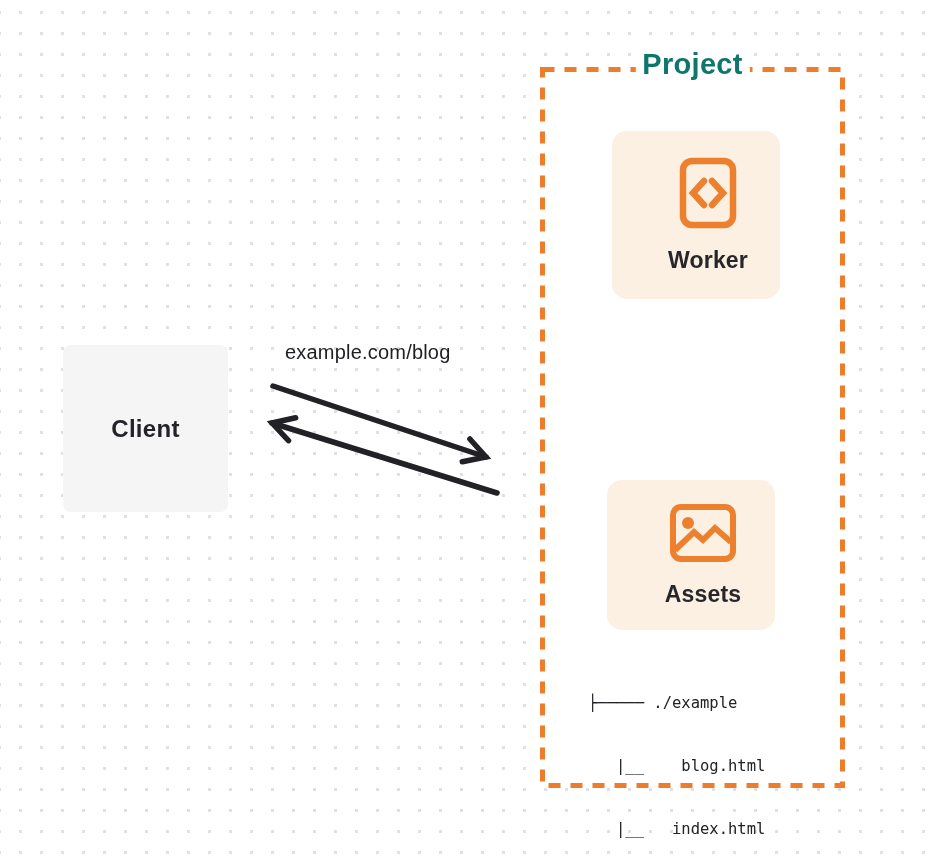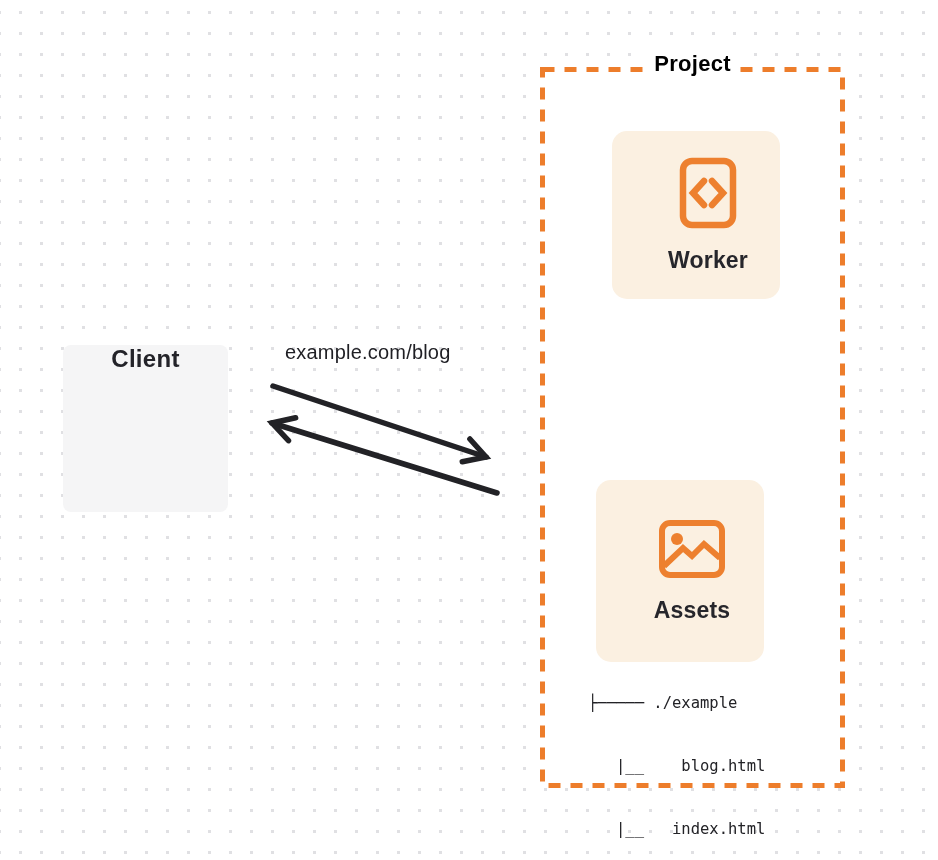--- a/index.html
+++ b/index.html
@@ -17,21 +17,21 @@
     font-family: "Liberation Sans", sans-serif;
   }
 
   
   .client-box {
     position: absolute;
     left: 63px; top: 345px;
     width: 165px; height: 167px;
     background: #f5f5f6;
     border-radius: 8px;
-    display: flex; align-items: flex-start; justify-content: center;
+    display: flex; align-items: center; justify-content: center;
   }
   .client-box span {
     font-size: 24px; font-weight: bold; color: #232329; letter-spacing: .3px;
   }
 
   
   .request-label {
     position: absolute;
     left: 285px; top: 341px;
     font-size: 20px; font-weight: normal; color: #1f1f24; letter-spacing: .2px;
@@ -50,37 +50,37 @@
     left: 540px; top: 67px;
     width: 305px; height: 721px;
     background: #ffffff;
   }
   .project-border { position: absolute; left: 0; top: 0; }
   .project-title {
     position: absolute;
     top: -17px; left: 50%; transform: translateX(-50%);
     background: #ffffff;
     padding: 0 7px;
-    font-size: 22px; font-weight: bold; line-height: 28px;
-    color: #000000; letter-spacing: .3px;
+    font-size: 29px; font-weight: bold; line-height: 28px;
+    color: #0f766e; letter-spacing: .3px;
     white-space: nowrap;
   }
 
   
   .card {
     position: absolute;
     background: #fbf0e1;
     border-radius: 15px;
     display: flex; flex-direction: column;
     align-items: center; justify-content: center;
     gap: 18px;
     padding-left: 24px;
   }
   .worker-card { left: 72px; top: 64px;  width: 168px; height: 168px; }
-  .assets-card { left: 56px; top: 413px; width: 168px; height: 182px; }
+  .assets-card { left: 67px; top: 413px; width: 168px; height: 150px; }
   .card-label { font-size: 23px; font-weight: bold; color: #26262b; letter-spacing: .2px; }
 
   
   .file-tree {
     position: absolute;
     left: 48px; top: 584px;
     font-family: "DejaVu Sans Mono", monospace;
     font-size: 15.5px; line-height: 21px;
     color: #232327;
     white-space: pre;

